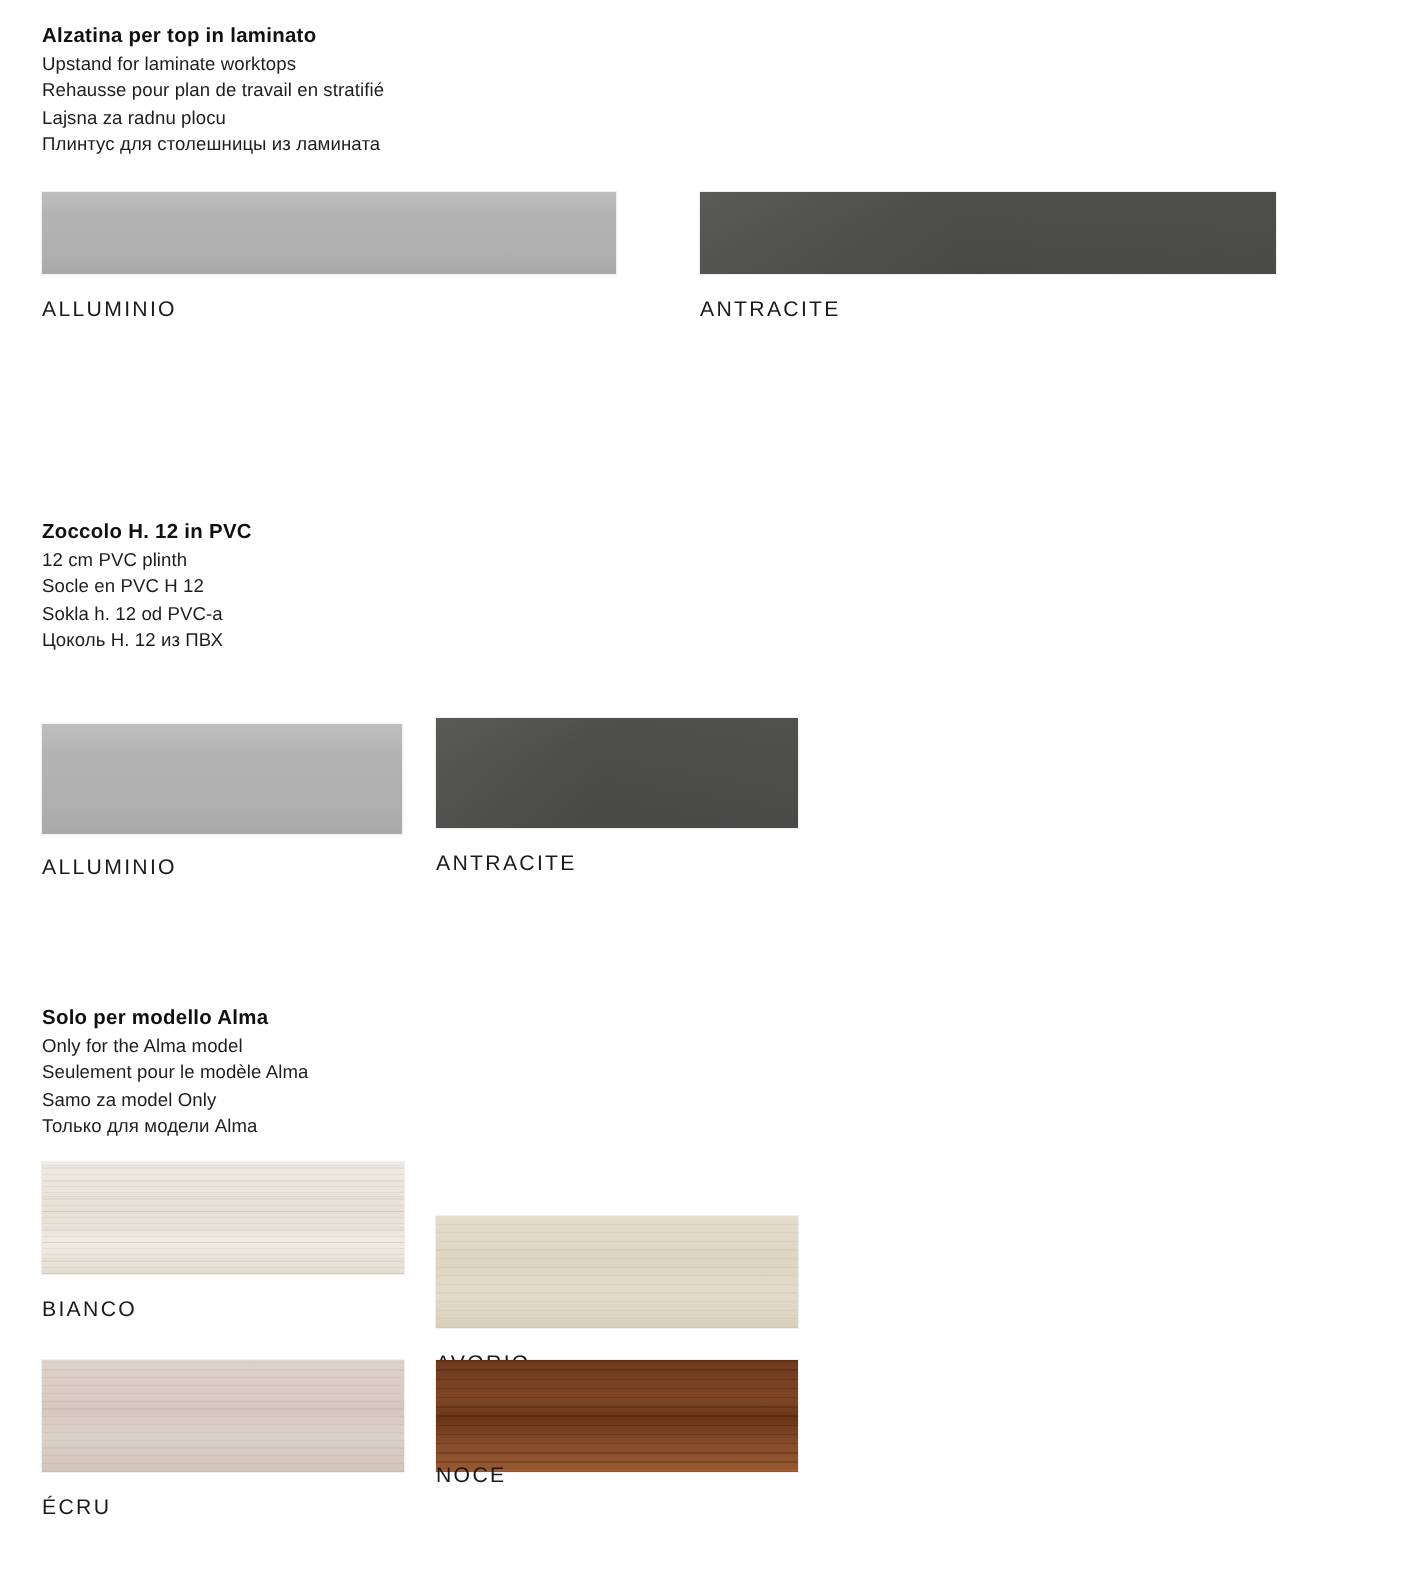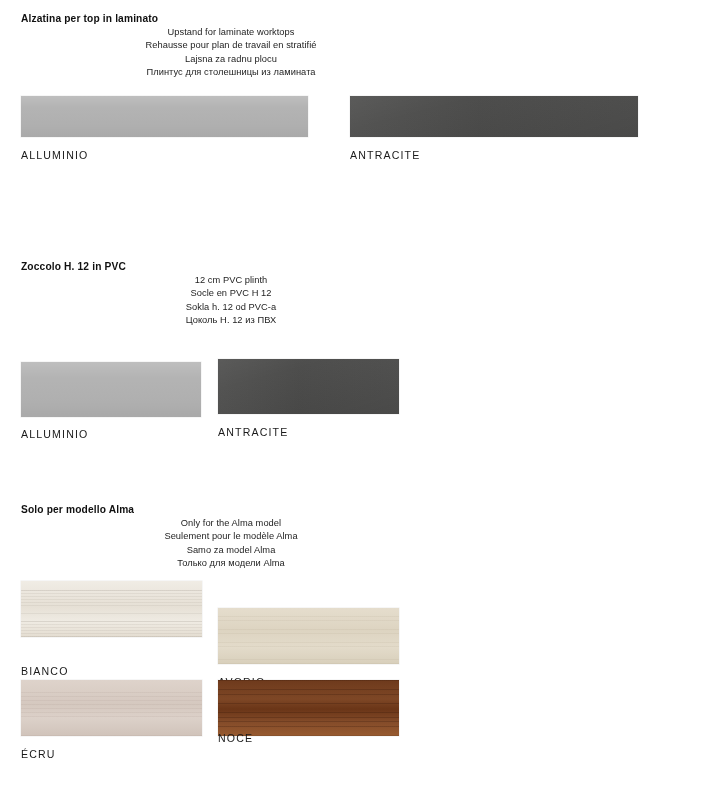--- a/index.html
+++ b/index.html
@@ -43,21 +43,20 @@
     color: #101010;
     white-space: nowrap;
   }
   .heading-sub {
     font-size: 9.3px;
     font-weight: normal;
     letter-spacing: 0.05px;
     line-height: 13.3px;
     color: #1d1d1d;
     white-space: nowrap;
-    text-align: center;
   }
 
   
   .swatch-row { position: absolute; left: 0; top: 0; width: 713px; }
 
   .swatch-cell { position: absolute; }
 
   .swatch-chip {
     position: absolute;
     left: 0;
@@ -174,29 +173,29 @@
 
     </div>
   </div>
 
   <div class="section" id="section-alma">
 
     <div class="heading-block">
       <div class="heading-title">Solo per modello Alma</div>
       <div class="heading-sub">Only for the Alma model</div>
       <div class="heading-sub">Seulement pour le modèle Alma</div>
-      <div class="heading-sub">Samo za model Alma</div>
+      <div class="heading-sub">Samo za model Only</div>
       <div class="heading-sub">Только для модели Alma</div>
     </div>
 
     <div class="swatch-row">
 
       <div class="swatch-cell" style="left:21px; top:90px; width:181px; height:56px;">
         <div class="swatch-chip fin-bianco" style="width:181px; height:56px;"></div>
-        <div class="swatch-label" style="left:0px; top:68px;margin-top:16px;">BIANCO</div>
+        <div class="swatch-label" style="left:0px; top:68px;">BIANCO</div>
       </div>
 
       <div class="swatch-cell" style="left:218px; top:90px; width:181px; height:56px;margin-top:27px;">
         <div class="swatch-chip fin-avorio" style="width:181px; height:56px;"></div>
         <div class="swatch-label" style="left:0px; top:68px;">AVORIO</div>
       </div>
 
       <div class="swatch-cell" style="left:21px; top:189px; width:181px; height:56px;">
         <div class="swatch-chip fin-ecru" style="width:181px; height:56px;"></div>
         <div class="swatch-label" style="left:0px; top:68px;">ÉCRU</div>

